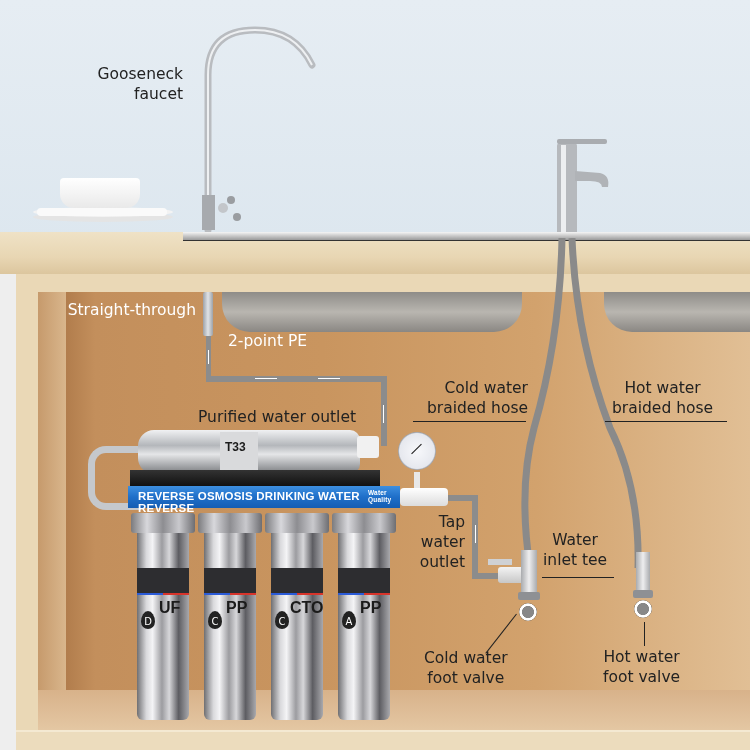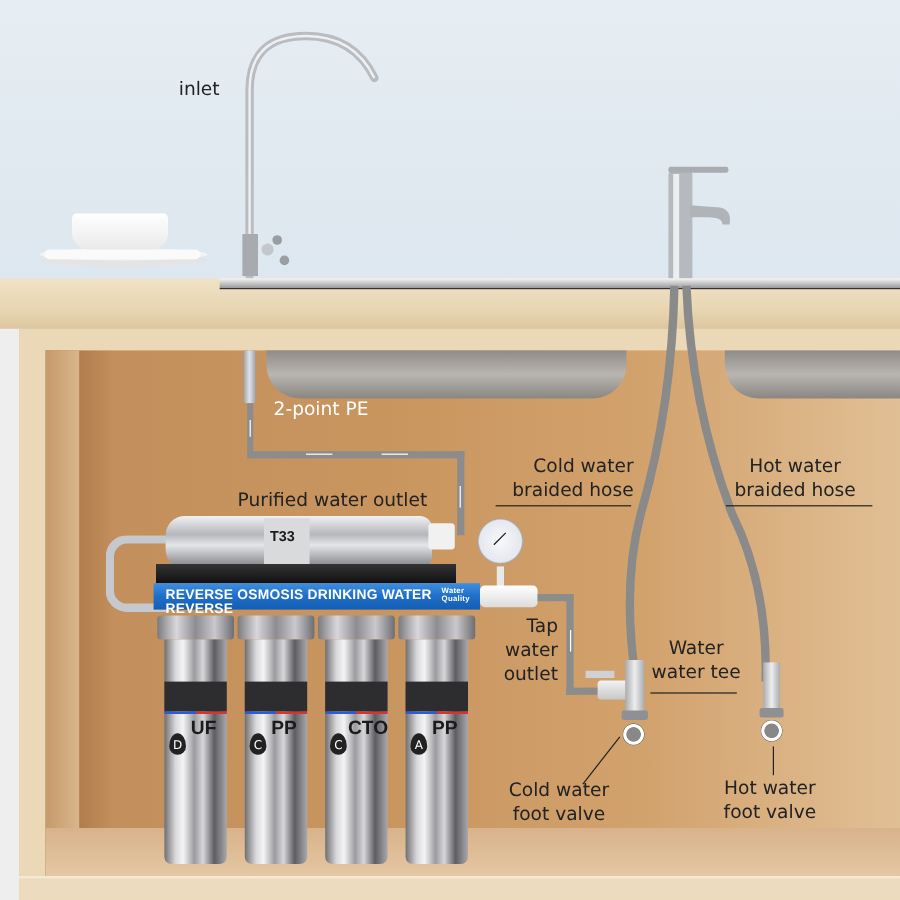--- a/index.html
+++ b/index.html
@@ -38,21 +38,22 @@
 
 <svg class="abs" style="left:195px;top:20px" width="130" height="215" viewBox="0 0 130 215">
   <path d="M13 210 L13 55 Q13 10 60 10 Q100 10 117 45" fill="none" stroke="#b9bcc0" stroke-width="7" stroke-linecap="round"></path>
   <path d="M13 210 L13 55 Q13 10 60 10 Q100 10 117 45" fill="none" stroke="#eef0f2" stroke-width="2"></path>
   <rect x="7" y="175" width="13" height="35" fill="#a7aaae"></rect>
   <circle cx="28" cy="188" r="5" fill="#c3c6ca"></circle>
   <circle cx="36" cy="180" r="4" fill="#9a9da1"></circle>
   <circle cx="42" cy="197" r="4" fill="#9a9da1"></circle>
 </svg>
 <div class="abs label r" style="left:60px;top:64px;width:123px;">
-  <div>inlet</div>
+  <div>Gooseneck</div>
+  <div>faucet</div>
 </div>
 
 <svg class="abs" style="left:550px;top:135px" width="70" height="100" viewBox="0 0 70 100">
   <rect x="7" y="8" width="20" height="92" rx="3" fill="#b6b9bd"></rect>
   <rect x="11" y="10" width="5" height="88" fill="#eceef0"></rect>
   <rect x="7" y="4" width="50" height="5" rx="2" fill="#a9acb0"></rect>
   <path d="M25 36 L50 38 Q60 40 58 52 L52 52 Q52 46 40 46 L25 46 Z" fill="#b0b3b7"></path>
 </svg>
 
 <div class="abs counter"></div>
@@ -72,20 +73,21 @@
 <div class="abs pipe" style="left:206px;top:336px;width:5px;height:44px;"></div>
 <div class="abs pipe" style="left:206px;top:376px;width:181px;height:6px;"></div>
 <div class="abs pipe" style="left:381px;top:376px;width:6px;height:70px;"></div>
 
 <div class="abs" style="left:208px;top:350px;width:1px;height:14px;background:#fff;"></div>
 <div class="abs" style="left:255px;top:378px;width:22px;height:1px;background:#fff;"></div>
 <div class="abs" style="left:318px;top:378px;width:22px;height:1px;background:#fff;"></div>
 <div class="abs" style="left:383px;top:405px;width:1px;height:18px;background:#fff;"></div>
 
 <div class="abs label white r" style="left:40px;top:300px;width:156px;">
+  <div>Straight-through</div>
 </div>
 <div class="abs label white" style="left:228px;top:331px;">
   <div>2-point PE</div>
 </div>
 <div class="abs label" style="left:198px;top:407px;">Purified water outlet</div>
 
 <div class="abs" style="left:88px;top:446px;width:46px;height:50px;border:7px solid #c5c8cc;border-right:none;border-radius:18px 0 0 18px;"></div>
 <div class="abs" style="left:138px;top:430px;width:222px;height:44px;background:linear-gradient(180deg,#f0f1f3 0%,#b4b7bb 35%,#e5e6e8 55%,#77797d 100%);border-radius:16px 10px 10px 16px;"></div>
 <div class="abs filter-band" style="left:220px;top:432px;width:38px;height:40px;background:#d9dadc;"></div>
 <div class="abs filter-code" style="left:225px;top:440px;font-size:12px;">T33</div>
@@ -133,21 +135,21 @@
 </div>
 <div class="abs arrowline" style="left:605px;top:421px;width:122px;"></div>
 
 <div class="abs label r" style="left:410px;top:512px;width:55px;">
   <div>Tap</div>
   <div>water</div>
   <div>outlet</div>
 </div>
 <div class="abs label" style="left:543px;top:530px;">
   <div>Water</div>
-  <div>water tee</div>
+  <div>inlet tee</div>
 </div>
 <div class="abs arrowline" style="left:542px;top:577px;width:72px;"></div>
 
 <div class="abs" style="left:480px;top:614px;width:1px;height:50px;background:#222;transform:rotate(38deg);transform-origin:top;left:516px;"></div>
 <div class="abs label" style="left:424px;top:648px;">
   <div>Cold water</div>
   <div>foot valve</div>
 </div>
 <div class="abs" style="left:644px;top:622px;width:1px;height:24px;background:#222;"></div>
 <div class="abs label" style="left:603px;top:647px;">

